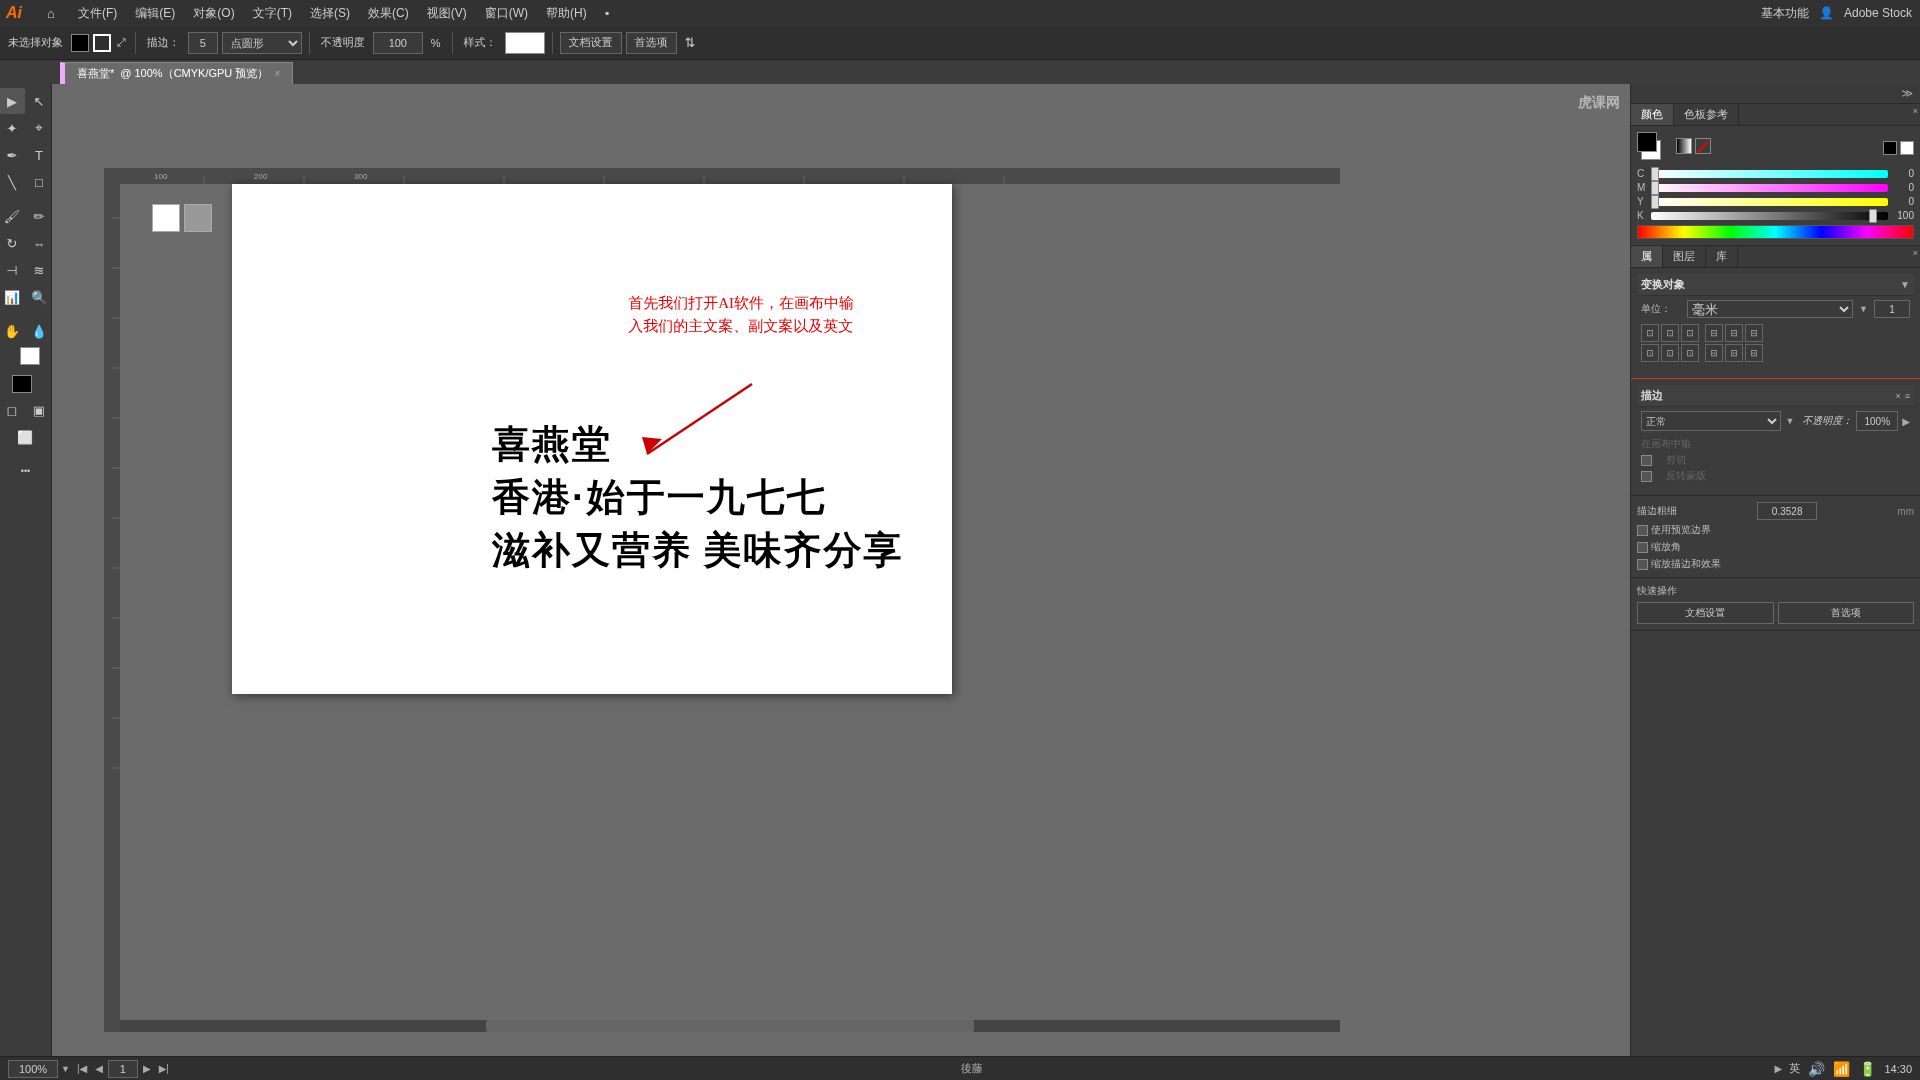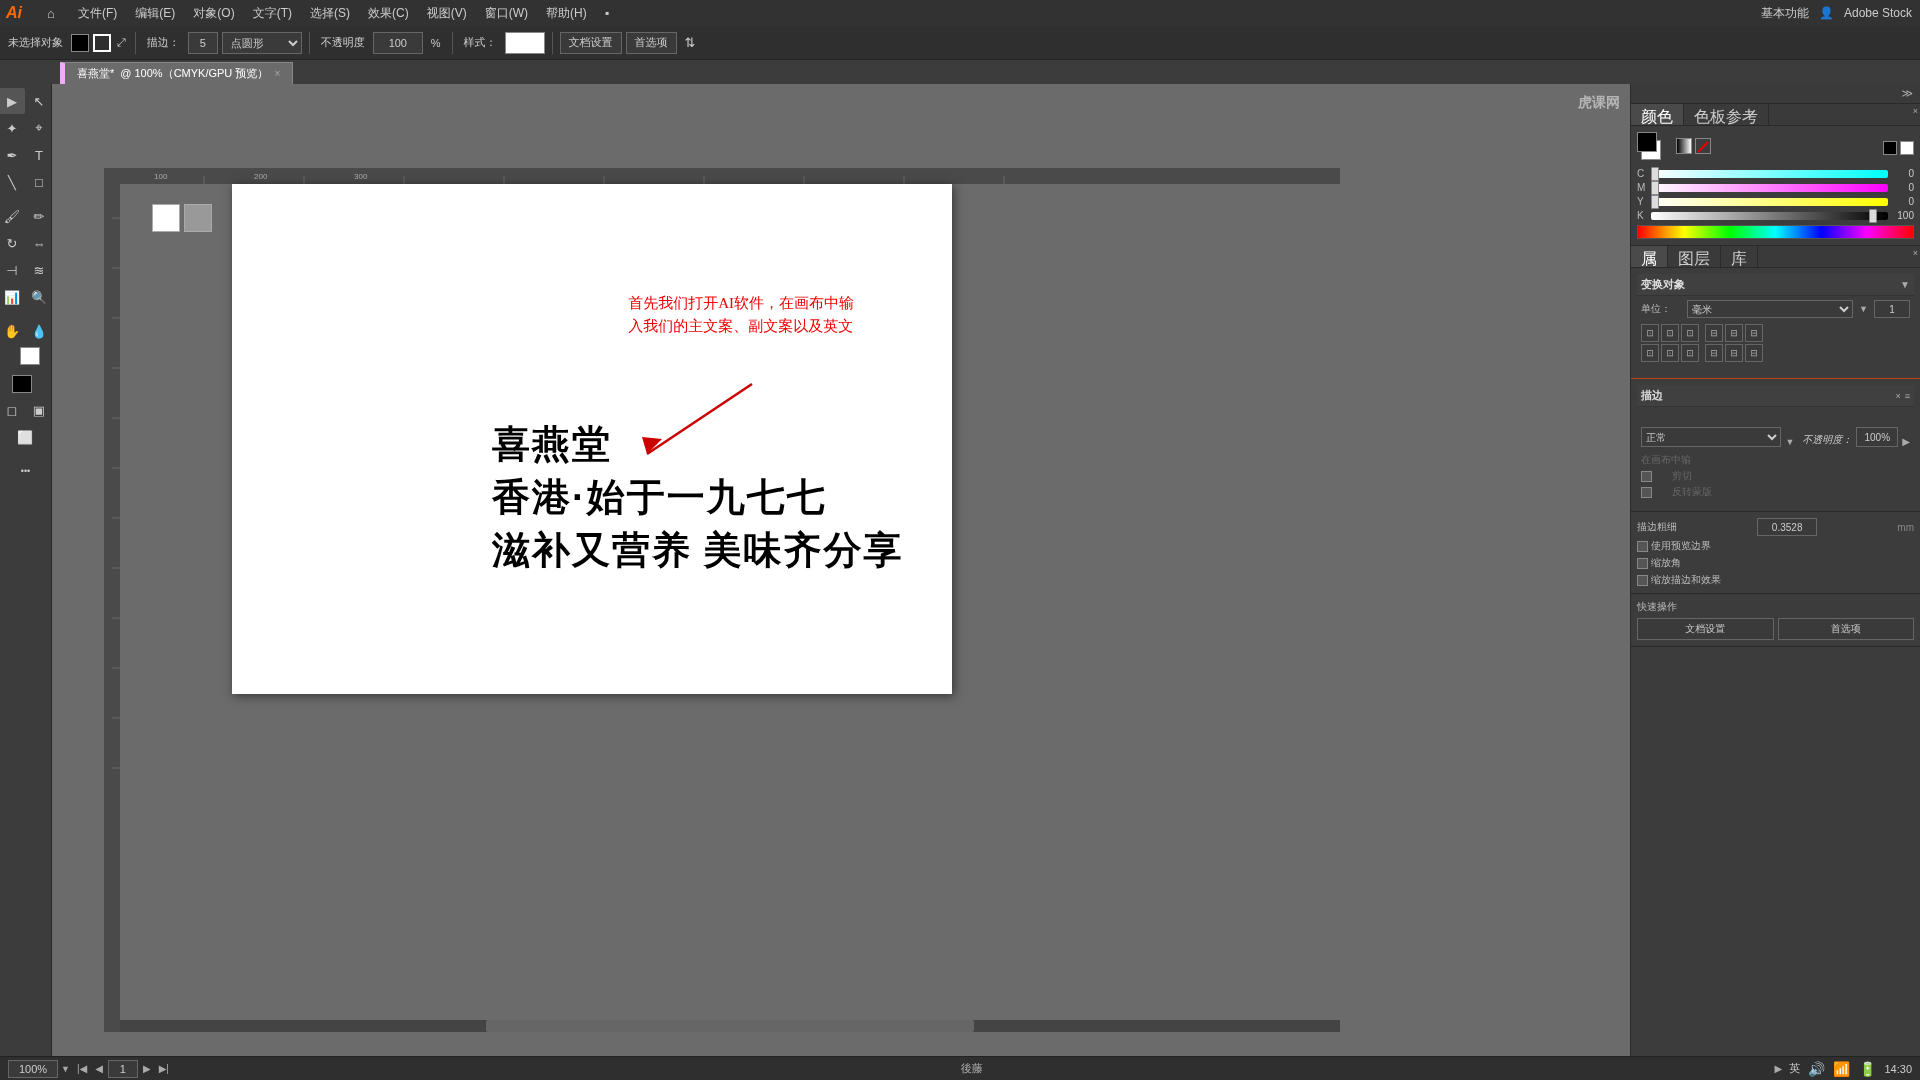--- a/index.html
+++ b/index.html
@@ -321,21 +321,21 @@
 
     
     .panel-tabs-row {
       display: flex;
       background: #3a3a3a;
       border-bottom: 1px solid #2a2a2a;
       height: 22px;
     }
     .panel-tab {
       padding: 3px 10px;
-      font-size: 16px;
+      font-size: 11px;
       color: #ccc;
       cursor: pointer;
       border-right: 1px solid #2a2a2a;
     }
     .panel-tab.active {
       background: #4a4a4a;
       color: #fff;
     }
 
     
@@ -442,21 +442,21 @@
     }
     .prop-label {
       font-size: 10px;
       color: #bbb;
       width: 40px;
     }
     .prop-select {
       background: #3a3a3a;
       border: 1px solid #666;
       color: #ccc;
-      font-size: 10px;
+      font-size: 13px;
       height: 18px;
       flex: 1;
     }
     .prop-input {
       background: #3a3a3a;
       border: 1px solid #666;
       color: #ccc;
       font-size: 10px;
       height: 18px;
       width: 50px;
@@ -483,24 +483,23 @@
       color: #aaa;
     }
 
     
     #transparency-panel {
       border-bottom: 1px solid #2a2a2a;
       padding: 6px;
     }
     .trans-row {
       display: flex;
-      align-items: flex-end;
+      align-items: center;
       gap: 4px;
       margin-bottom: 4px;
-      margin-top: 16px;
     }
     .trans-select {
       background: #3a3a3a;
       border: 1px solid #666;
       color: #ccc;
       font-size: 10px;
       height: 20px;
       flex: 1;
     }
     .trans-pct-input {
@@ -513,21 +512,21 @@
       text-align: center;
     }
     .trans-arrow {
       font-size: 10px;
       color: #aaa;
       cursor: pointer;
     }
     .trans-checkbox-row {
       display: flex;
       align-items: center;
-      gap: 20px;
+      gap: 14px;
       margin-bottom: 2px;
     }
     .trans-checkbox {
       width: 11px;
       height: 11px;
       background: #555;
       border: 1px solid #888;
     }
     .trans-checkbox-label {
       font-size: 10px;

